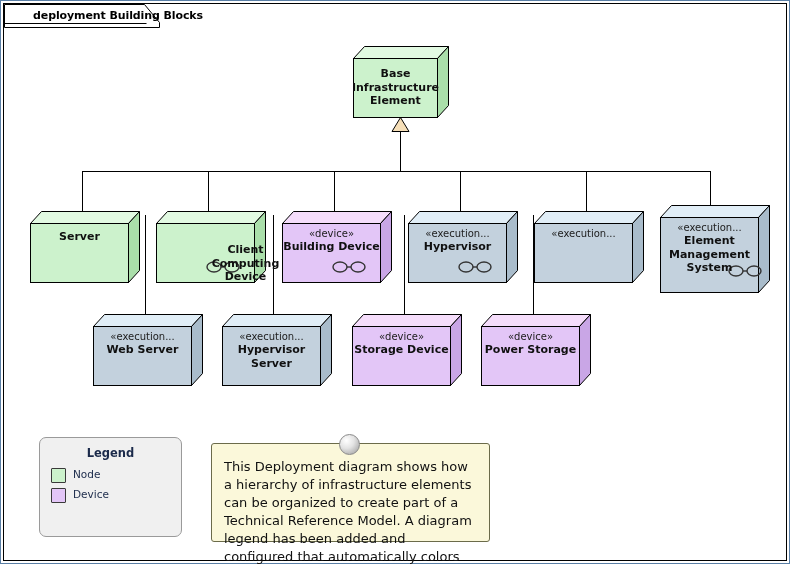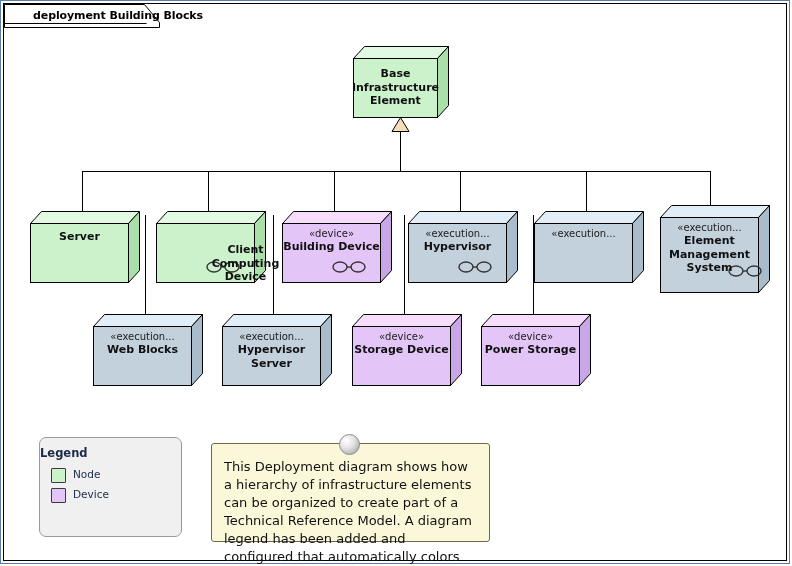--- a/index.html
+++ b/index.html
@@ -61,21 +61,21 @@
 
   
   .legend{
     position:absolute;
     background:#f0f0f0;
     border:1px solid #9a9a9a;
     border-radius:7px;
     box-sizing:border-box;
   }
   .legend-title{
-    font-size:11.5px;font-weight:bold;color:#1b2a4a;
+    text-align:center;font-size:11.5px;font-weight:bold;color:#1b2a4a;
     margin-top:8px;
   }
   .legend-rows{margin-top:8px;padding-left:11px;}
   .legend-row{display:flex;align-items:flex-start;height:20px;}
   .swatch{
     width:15px;height:15px;border:1px solid #3a3a3a;box-sizing:border-box;
     border-radius:1px;margin-right:7px;flex:none;
   }
   .legend-label{font-size:10.5px;color:#1b2a4a;}
 
@@ -239,21 +239,21 @@
   </div>
 
   <div class="node" style="left:93px;top:314px;width:110px;height:72px;">
     <svg width="110" height="72">
       <polygon points="0.5,12.5 11.5,0.5 109.5,0.5 98.5,12.5" fill="#e1eef7" stroke="#000" stroke-width="1"></polygon>
       <polygon points="98.5,12.5 109.5,0.5 109.5,59.5 98.5,71.5" fill="#a9bccb" stroke="#000" stroke-width="1"></polygon>
       <rect x="0.5" y="12.5" width="98" height="59" fill="#c3d1dd" stroke="#000" stroke-width="1"></rect>
     </svg>
     <div class="label" style="width:99px;height:59px;justify-content:flex-start;padding-top:4px;">
       <span class="stereo">«execution...</span>
-      <span class="nname">Web Blocks</span>
+      <span class="nname">Web Server</span>
     </div>
   </div>
 
   <div class="node" style="left:222px;top:314px;width:110px;height:72px;">
     <svg width="110" height="72">
       <polygon points="0.5,12.5 11.5,0.5 109.5,0.5 98.5,12.5" fill="#e1eef7" stroke="#000" stroke-width="1"></polygon>
       <polygon points="98.5,12.5 109.5,0.5 109.5,59.5 98.5,71.5" fill="#a9bccb" stroke="#000" stroke-width="1"></polygon>
       <rect x="0.5" y="12.5" width="98" height="59" fill="#c3d1dd" stroke="#000" stroke-width="1"></rect>
     </svg>
     <div class="label" style="width:99px;height:59px;justify-content:flex-start;padding-top:4px;">

